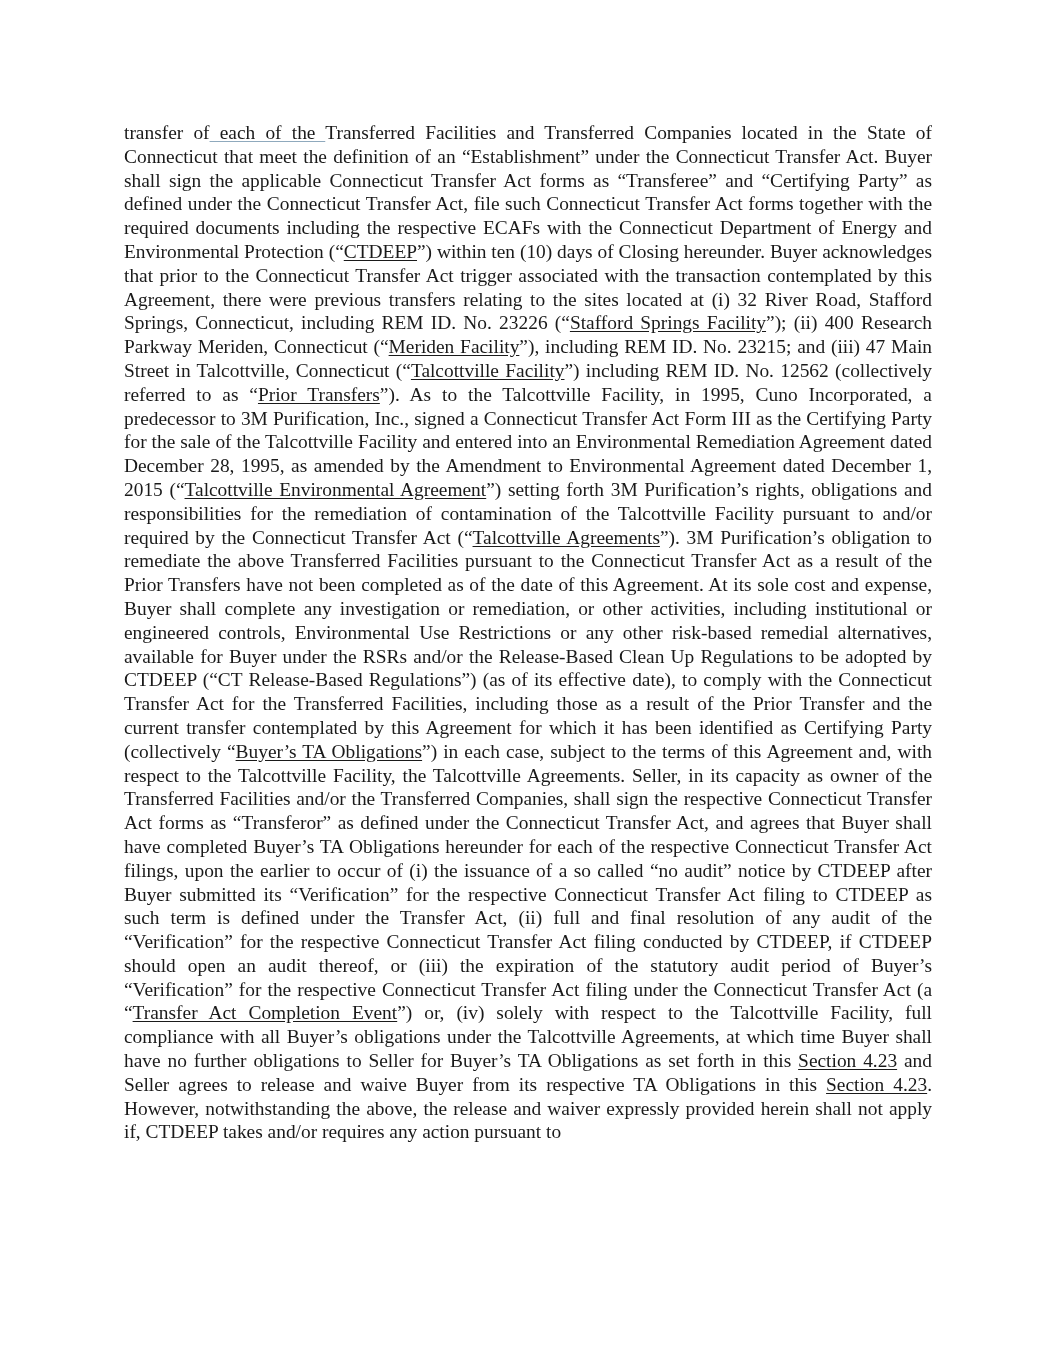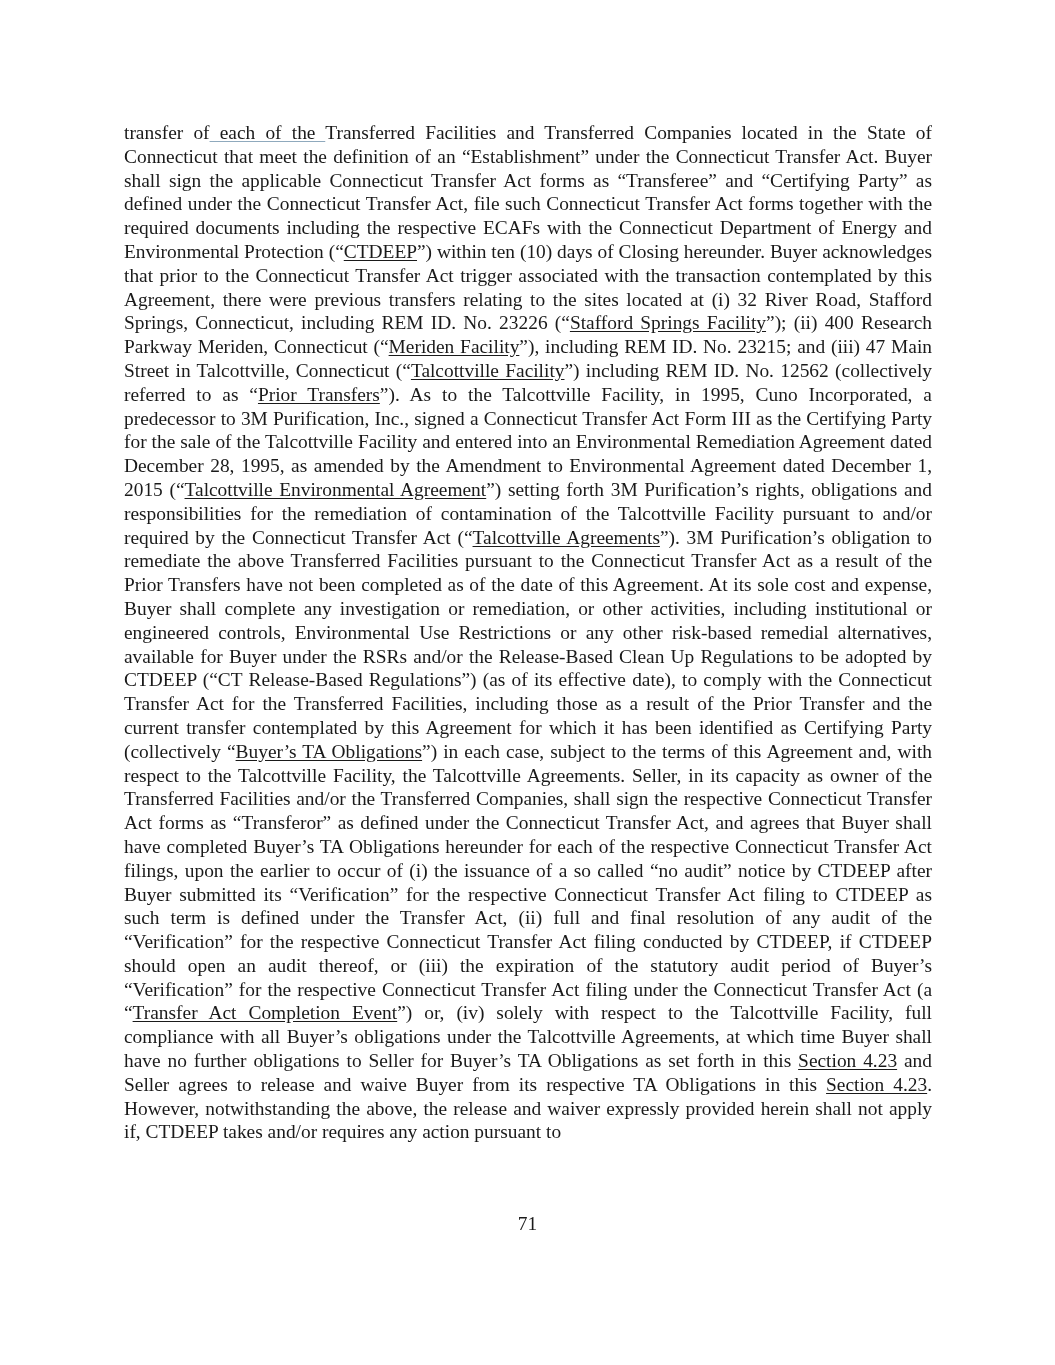--- a/index.html
+++ b/index.html
@@ -43,14 +43,13 @@
     font-size: 19.4px;
     line-height: 23.8px;
   }
 </style>
 </head>
 <body>
 
 <div class="page">
   <p class="body-text" id="body-paragraph"><span>transfer of</span><span class="u ins"> each of the </span><span>Transferred Facilities and Transferred Companies located in the State of Connecticut that meet the definition of an “Establishment” under the Connecticut Transfer Act. Buyer shall sign the applicable Connecticut Transfer Act forms as “Transferee” and “Certifying Party” as defined under the Connecticut Transfer Act, file such Connecticut Transfer Act forms together with the required documents including the respective ECAFs with the Connecticut Department of Energy and Environmental Protection (“</span><span class="u">CTDEEP</span><span>”) within ten (10) days of Closing hereunder. Buyer acknowledges that prior to the Connecticut Transfer Act trigger associated with the transaction contemplated by this Agreement, there were previous transfers relating to the sites located at (i) 32 River Road, Stafford Springs, Connecticut, including REM ID. No. 23226 (“</span><span class="u">Stafford Springs Facility</span><span>”); (ii) 400 Research Parkway Meriden, Connecticut (“</span><span class="u">Meriden Facility</span><span>”), including REM ID. No. 23215; and (iii) 47 Main Street in Talcottville, Connecticut (“</span><span class="u">Talcottville Facility</span><span>”) including REM ID. No. 12562 (collectively referred to as “</span><span class="u">Prior Transfers</span><span>”). As to the Talcottville Facility, in 1995, Cuno Incorporated, a predecessor to 3M Purification, Inc., signed a Connecticut Transfer Act Form III as the Certifying Party for the sale of the Talcottville Facility and entered into an Environmental Remediation Agreement dated December 28, 1995, as amended by the Amendment to Environmental Agreement dated December 1, 2015 (“</span><span class="u">Talcottville Environmental Agreement</span><span>”) setting forth 3M Purification’s rights, obligations and responsibilities for the remediation of contamination of the Talcottville Facility pursuant to and/or required by the Connecticut Transfer Act (“</span><span class="u">Talcottville Agreements</span><span>”). 3M Purification’s obligation to remediate the above Transferred Facilities pursuant to the Connecticut Transfer Act as a result of the Prior Transfers have not been completed as of the date of this Agreement. At its sole cost and expense, Buyer shall complete any investigation or remediation, or other activities, including institutional or engineered controls, Environmental Use Restrictions or any other risk-based remedial alternatives, available for Buyer under the RSRs and/or the Release-Based Clean Up Regulations to be adopted by CTDEEP (“CT Release-Based Regulations”) (as of its effective date), to comply with the Connecticut Transfer Act for the Transferred Facilities, including those as a result of the Prior Transfer and the current transfer contemplated by this Agreement for which it has been identified as Certifying Party (collectively “</span><span class="u">Buyer’s TA Obligations</span><span>”) in each case, subject to the terms of this Agreement and, with respect to the Talcottville Facility, the Talcottville Agreements. Seller, in its capacity as owner of the Transferred Facilities and/or the Transferred Companies, shall sign the respective Connecticut Transfer Act forms as “Transferor” as defined under the Connecticut Transfer Act, and agrees that Buyer shall have completed Buyer’s TA Obligations hereunder for each of the respective Connecticut Transfer Act filings, upon the earlier to occur of (i) the issuance of a so called “no audit” notice by CTDEEP after Buyer submitted its “Verification” for the respective Connecticut Transfer Act filing to CTDEEP as such term is defined under the Transfer Act, (ii) full and final resolution of any audit of the “Verification” for the respective Connecticut Transfer Act filing conducted by CTDEEP, if CTDEEP should open an audit thereof, or (iii) the expiration of the statutory audit period of Buyer’s “Verification” for the respective Connecticut Transfer Act filing under the Connecticut Transfer Act (a “</span><span class="u">Transfer Act Completion Event</span><span>”) or, (iv) solely with respect to the Talcottville Facility, full compliance with all Buyer’s obligations under the Talcottville Agreements, at which time Buyer shall have no further obligations to Seller for Buyer’s TA Obligations as set forth in this </span><span class="u">Section 4.23</span><span> and Seller agrees to release and waive Buyer from its respective TA Obligations in this </span><span class="u">Section 4.23</span><span>. However, notwithstanding the above, the release and waiver expressly provided herein shall not apply if, CTDEEP takes and/or requires any action pursuant to</span></p>
 
-  <div class="page-number">71</div>
 </div>
 
 </body></html>

